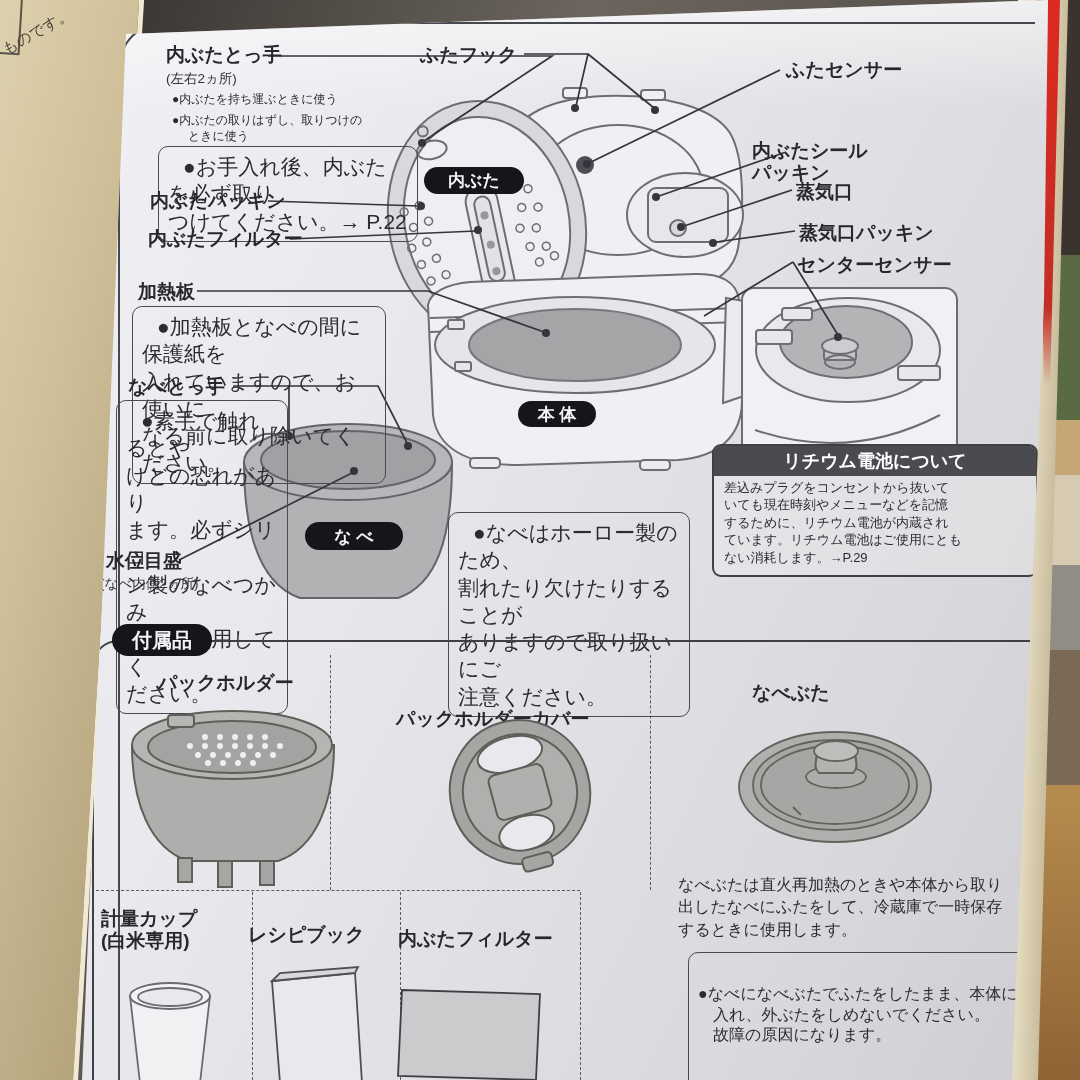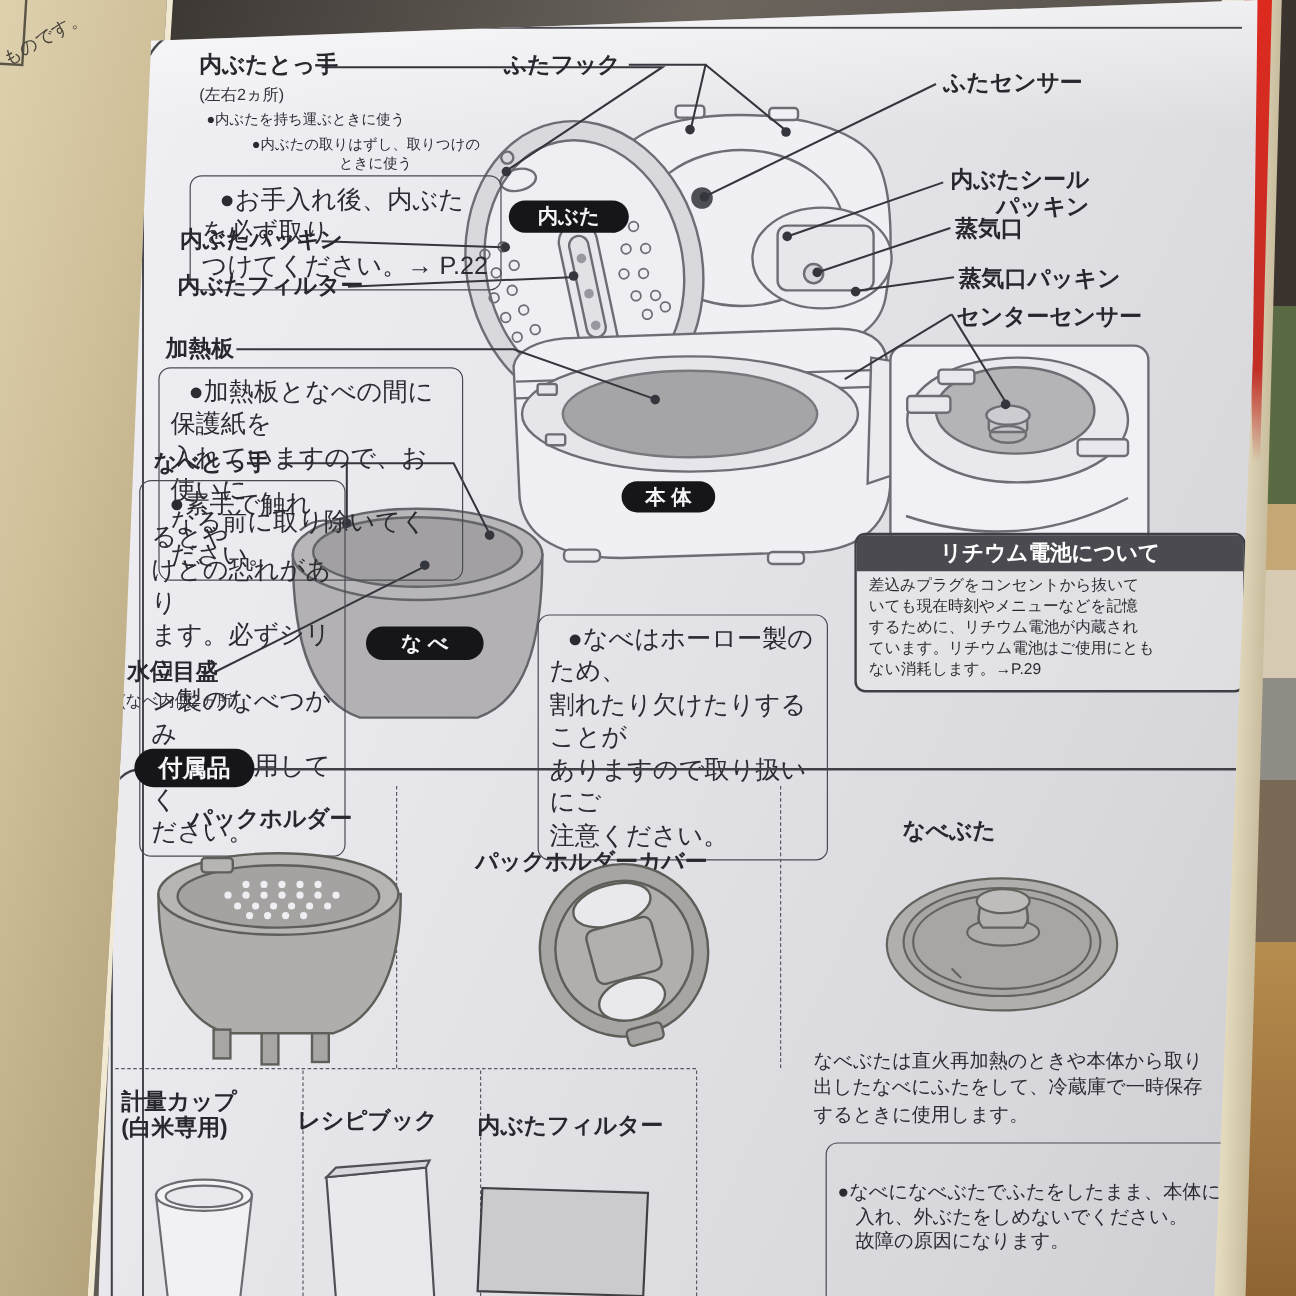--- a/index.html
+++ b/index.html
@@ -182,21 +182,21 @@
         <circle cx="546" cy="333" r="4"></circle>
         <circle cx="408" cy="446" r="4"></circle>
       <circle cx="289" cy="436" r="4"></circle>
         <circle cx="354" cy="471" r="4"></circle>
     </g>
   </svg>
 
   <div class="abs plabel" style="left:166px;top:44px;">内ぶたとっ手</div>
   <div class="abs small" style="left:166px;top:70px;">(左右2ヵ所)</div>
   <div class="abs btxt" style="left:172px;top:92px;width:250px;">●内ぶたを持ち運ぶときに使う</div>
-  <div class="abs btxt" style="left:172px;top:113px;width:250px;text-align:center;">●内ぶたの取りはずし、取りつけの
+  <div class="abs btxt" style="left:172px;top:113px;width:250px;">●内ぶたの取りはずし、取りつけの
 ときに使う</div>
   <div class="abs nbox" style="left:158px;top:146px;width:240px;"><span class="hang">●お手入れ後、内ぶたを必ず取り
 つけてください。→ P.22</span></div>
 
   <div class="abs plabel" style="left:150px;top:190px;">内ぶたパッキン</div>
   <div class="abs plabel" style="left:148px;top:228px;">内ぶたフィルター</div>
   <div class="abs plabel" style="left:138px;top:281px;">加熱板</div>
   <div class="abs nbox" style="left:132px;top:306px;width:234px;"><span class="hang">●加熱板となべの間に保護紙を
 入れていますので、お使いに
 なる前に取り除いてください。</span></div>
@@ -207,21 +207,21 @@
 ます。必ずシリコ
 ン製のなべつかみ
 などを使用してく
 ださい。</span></div>
 
   <div class="abs plabel" style="left:106px;top:550px;">水位目盛</div>
   <div class="abs small" style="left:100px;top:575px;">(なべ内側2ヵ所)</div>
 
   <div class="abs plabel" style="left:420px;top:44px;">ふたフック</div>
   <div class="abs plabel" style="left:786px;top:59px;">ふたセンサー</div>
-  <div class="abs plabel" style="left:792px;top:140px;text-align:right;">内ぶたシール
+  <div class="abs plabel" style="left:752px;top:140px;">内ぶたシール
 パッキン</div>
   <div class="abs plabel" style="left:796px;top:181px;">蒸気口</div>
   <div class="abs plabel" style="left:799px;top:222px;">蒸気口パッキン</div>
   <div class="abs plabel" style="left:797px;top:254px;">センターセンサー</div>
 
   <div class="abs nbox" style="left:448px;top:512px;width:222px;"><span class="hang">●なべはホーロー製のため、
 割れたり欠けたりすることが
 ありますので取り扱いにご
 注意ください。</span></div>
 

